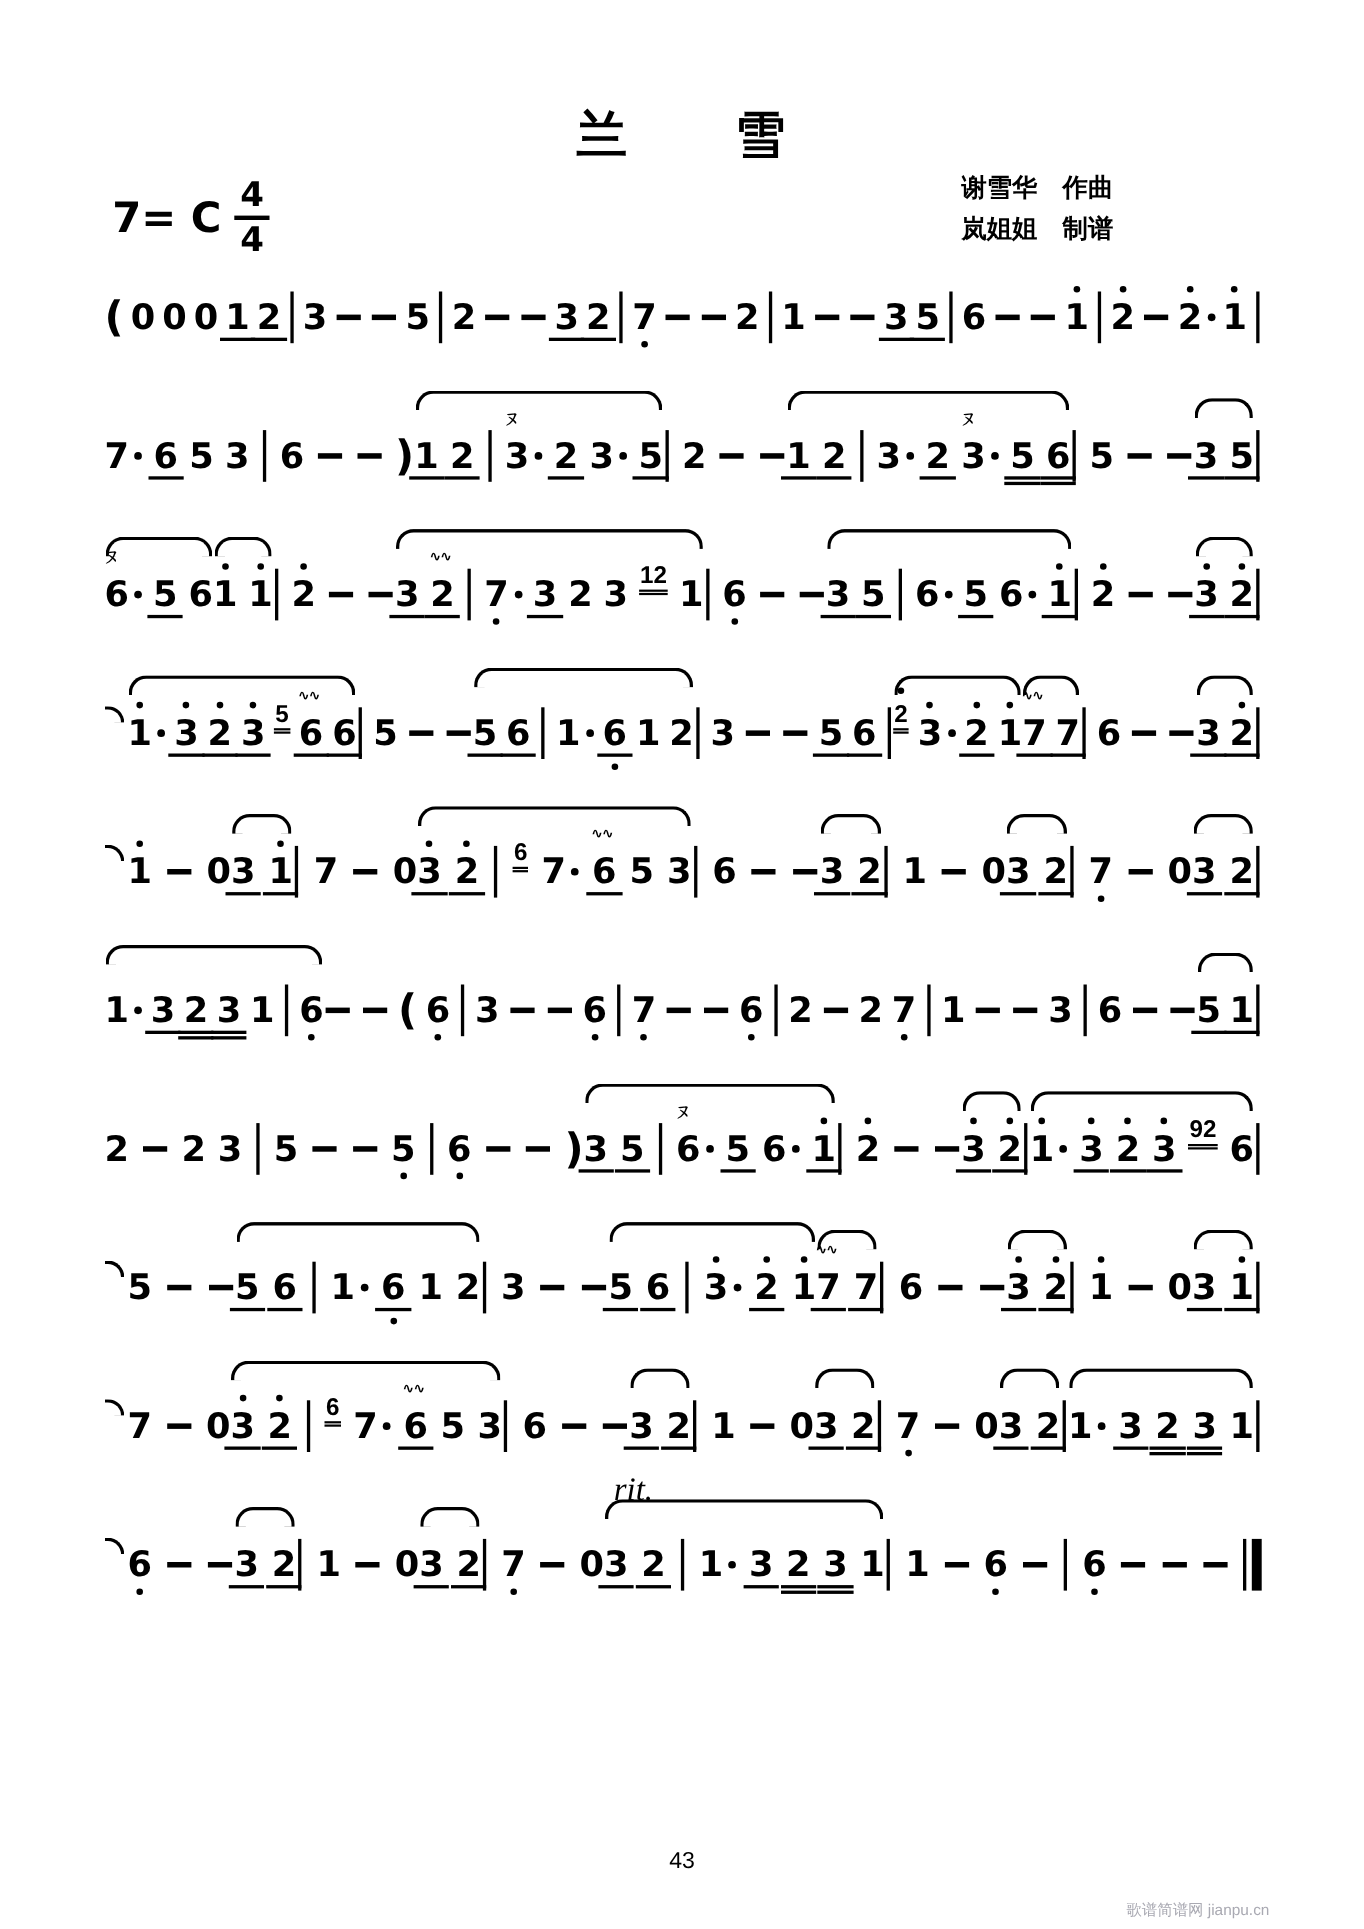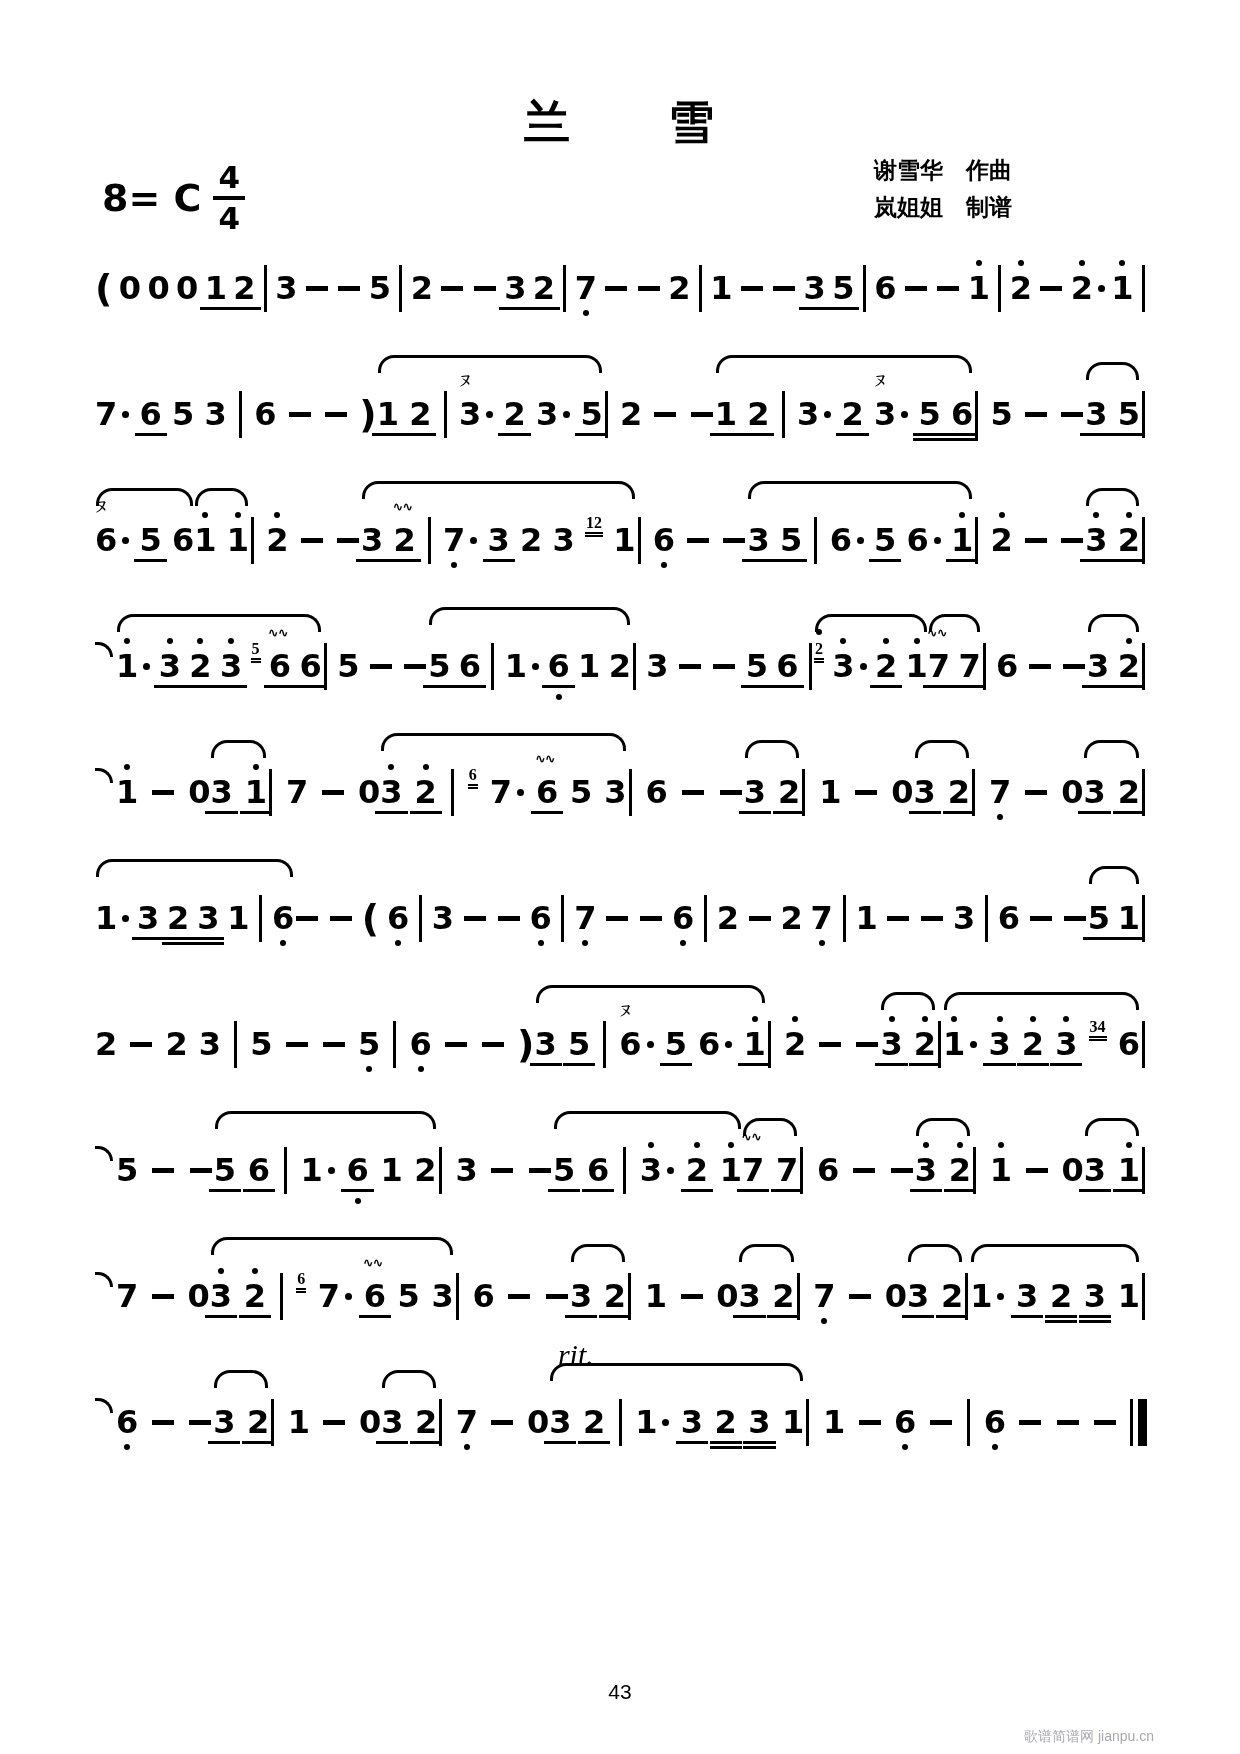--- a/index.html
+++ b/index.html
@@ -29,22 +29,22 @@
   .nbody{
     display:inline-block;position:relative;font-size:32px;line-height:1;font-weight:bold;
     font-family:"DejaVu Sans",sans-serif;
   }
   .ul{position:absolute;left:-5px;right:-5px;height:3px;background:#000;}
   .dot{position:absolute;left:50%;transform:translateX(-50%);width:6px;height:6px;border-radius:50%;background:#000;}
   .augdot{width:7px;height:7px;border-radius:50%;background:#000;margin-left:5px;flex:none;}
   .orn{position:absolute;top:-25px;left:-1px;font-size:15px;font-weight:bold;line-height:1;white-space:nowrap;}
   .orn.wavy{font-size:13px;letter-spacing:-1px;top:-24px;}
   .grace{
-    position:relative;top:-14px;font-size:16px;font-weight:bold;line-height:1.05;
-    font-family:Liberation Serif, serif;border-bottom:5px double #000;padding:0 1px 1px;
+    position:relative;top:-14px;font-size:22px;font-weight:bold;line-height:1.05;
+    font-family:Liberation Sans, sans-serif;border-bottom:5px double #000;padding:0 1px 1px;
   }
   .grace .dot{top:-8px;}
   .bar{width:3px;height:47px;background:#000;margin:0 2px;flex:none;}
   .finalbar{display:flex;gap:5px;align-items:center;flex:none;}
   .finalbar .thin{width:3px;height:47px;background:#000;}
   .finalbar .thick{width:9px;height:47px;background:#000;}
   .dash{width:22px;height:5px;background:#000;margin:0 2px;flex:none;}
   .paren{font-size:38px;font-weight:bold;line-height:1;font-family:"DejaVu Sans",sans-serif;}
   .cont{
     width:15px;height:12px;border-top:3px solid #000;border-right:3px solid #000;
@@ -57,21 +57,21 @@
   }
   .pageno{position:absolute;bottom:50px;left:0;right:0;text-align:center;font-size:21px;}
   .watermark{position:absolute;right:86px;bottom:8px;font-size:14px;color:#a9a9b2;}
 </style>
 </head>
 <body>
 
 <div class="title">兰　　雪</div>
 
 <div class="keysig">
-  <span>8= C</span>
+  <span>7= C</span>
   <span class="frac">
     <span class="ftop">4</span>
     <span class="fbot">4</span>
   </span>
 </div>
 
 <div class="credits">
   <div>谢雪华　作曲</div>
   <div>岚姐姐　制谱</div>
 </div>
@@ -750,21 +750,21 @@
         </span>
         <span class="note">
           <span class="nbody">3<span class="ul" style="bottom: -6px;"></span><span class="dot" style="top: -12px;"></span></span>
         </span>
         <span class="note">
           <span class="nbody">2<span class="ul" style="bottom: -6px;"></span><span class="dot" style="top: -12px;"></span></span>
         </span>
         <span class="note">
           <span class="nbody">3<span class="ul" style="bottom: -6px;"></span><span class="dot" style="top: -12px;"></span></span>
         </span>
-        <span class="grace">34</span>
+        <span class="grace">92</span>
         <span class="note">
           <span class="nbody">6</span>
         </span>
       </span>
       <span class="grp" style="flex-grow: 0;">
         <span class="bar"></span>
       </span>
     </div>
     <div class="line">
       <span class="cont"></span>

